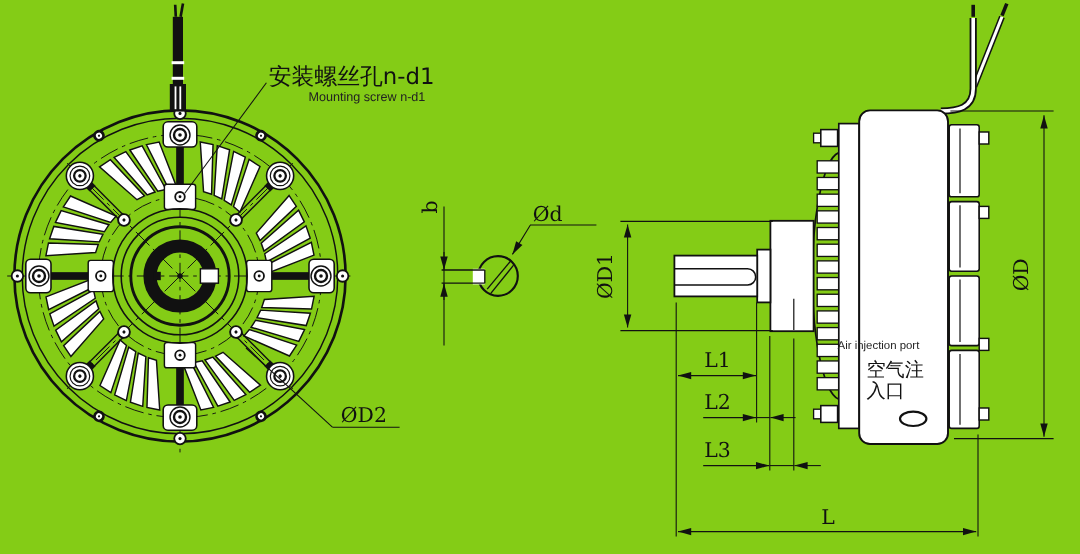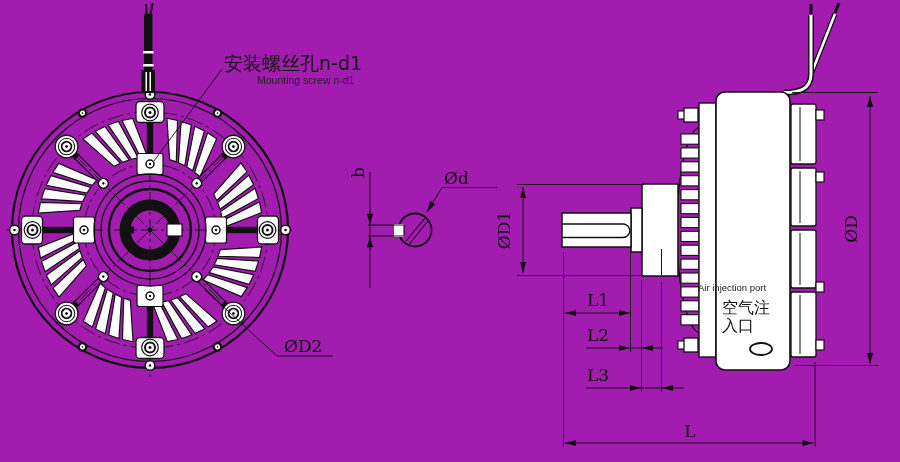--- a/index.html
+++ b/index.html
@@ -1,16 +1,16 @@
 <!DOCTYPE html>
 <html><head>
 <meta charset="utf-8">
 <style>
   html,body{margin:0;padding:0;background:#fff;}
-  .stage{position:relative;width:900px;height:462px;background:#a21caf;overflow:hidden;}
+  .stage{position:relative;width:900px;height:462px;background:#84cc16;overflow:hidden;}
   svg{display:block;}
   text{fill:#111;}
   .dim{font-family:"DejaVu Serif","Liberation Serif",serif;font-size:17px;}
   .cn-big{font-family:"DejaVu Sans","Liberation Sans",sans-serif;font-size:19px;}
   .en-sm{font-family:"Liberation Sans","DejaVu Sans",sans-serif;font-size:10.5px;fill:#222;}
   .cn-air{font-family:"DejaVu Sans","Liberation Sans",sans-serif;font-size:16px;}
   .en-air{font-family:"Liberation Sans","DejaVu Sans",sans-serif;font-size:9.5px;fill:#222;}
   .ln{stroke:#111;fill:none;}
   .thin{stroke-width:0.9;}
   .cl{stroke:#111;stroke-width:0.8;fill:none;stroke-dasharray:16 4 3 4;}

